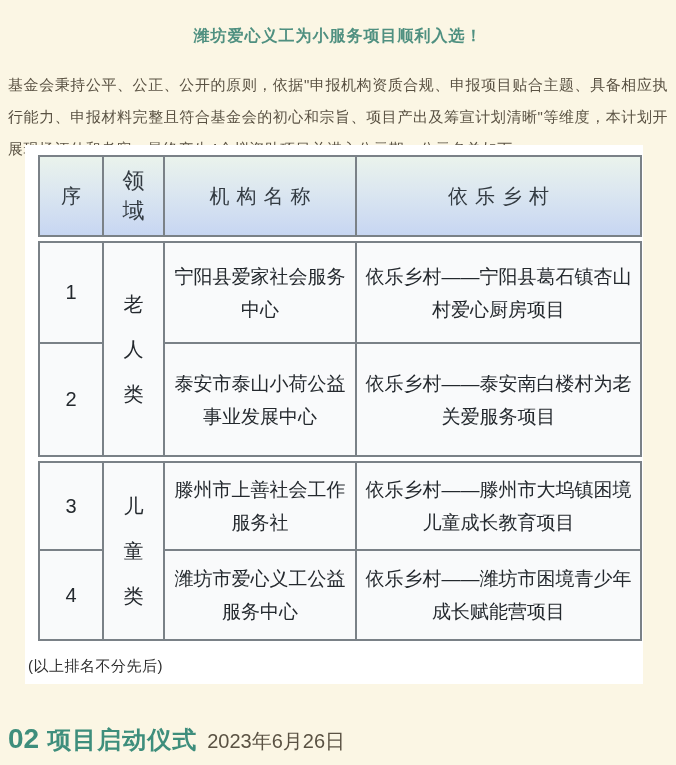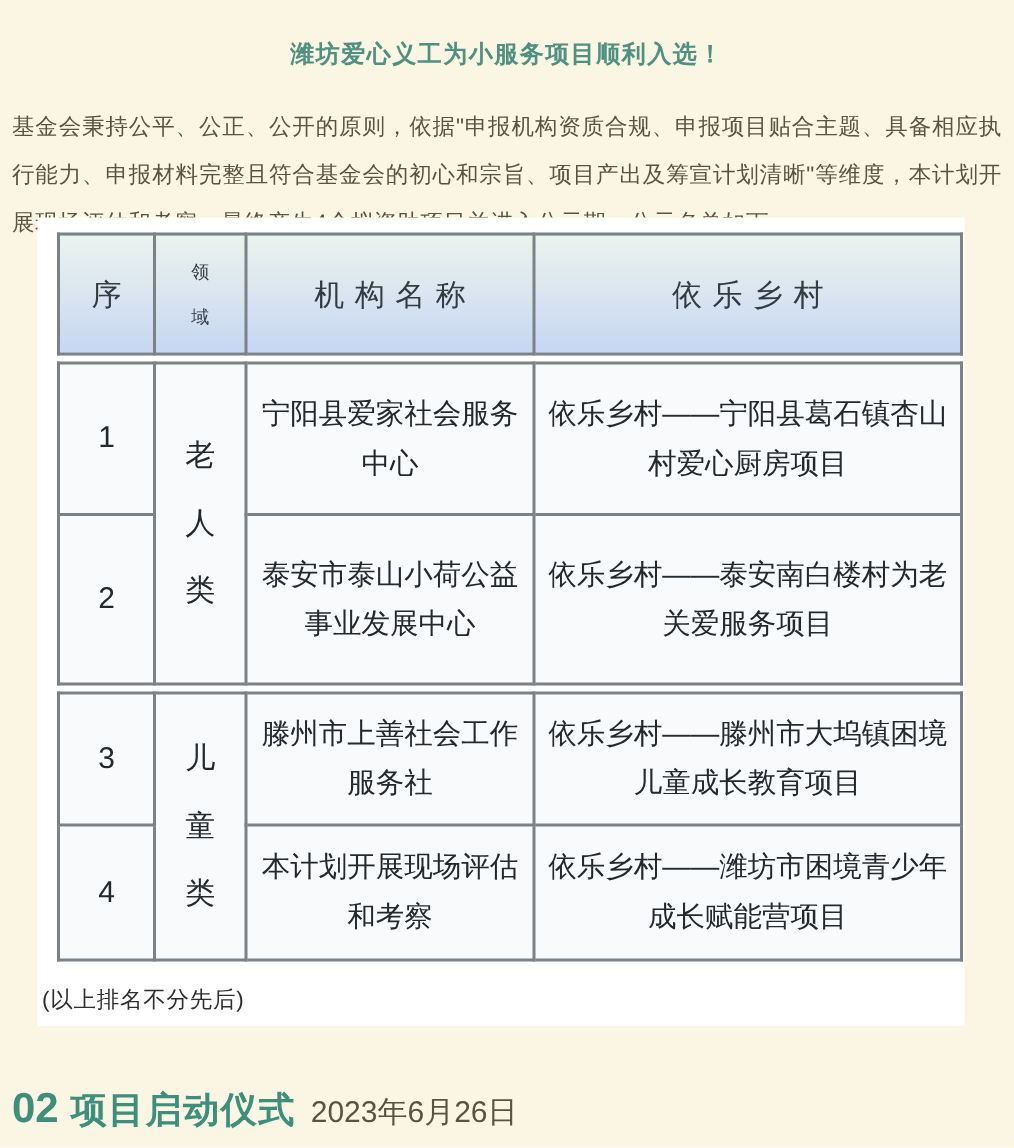--- a/index.html
+++ b/index.html
@@ -51,21 +51,21 @@
   .hdr td {
     background:linear-gradient(180deg,#eaf3ec 0%, #dde8f0 40%, #c7d6f2 100%);
     color:#333b42;
     font-size:20px;
     height:78px;
   }
   .hwide { letter-spacing:7px; padding-left:7px; }
   .vhead {
     display:inline-block; width:22px;
     word-break:break-all;
-    font-size:12px; line-height:30px;
+    font-size:22px; line-height:30px;
   }
   .vlabel {
     display:inline-block; width:22px;
     word-break:break-all;
     font-size:20px; line-height:45px;
     color:#24292e;
   }
   .seq { font-size:20px; }
   .org, .proj { line-height:33px; padding:0 8px; }
   tr.h1 td { height:99px; }
@@ -151,21 +151,21 @@
       </colgroup>
     <tbody>
       <tr class="h3">
         <td class="seq">3</td>
         <td rowspan="2"><span class="vlabel">儿童类</span></td>
         <td class="org">滕州市上善社会工作服务社</td>
         <td class="proj">依乐乡村——滕州市大坞镇困境儿童成长教育项目</td>
       </tr>
       <tr class="h4">
         <td class="seq">4</td>
-        <td class="org">本计划开展现场评估和考察</td>
+        <td class="org">潍坊市爱心义工公益服务中心</td>
         <td class="proj">依乐乡村——潍坊市困境青少年成长赋能营项目</td>
       </tr>
     </tbody>
   </table>
 
   <div class="note">(以上排名不分先后)</div>
 </div>
 
 <div class="footer">
   <span class="footer-number">02</span><span class="footer-heading">项目启动仪式</span><span class="footer-date">2023年6月26日</span>

